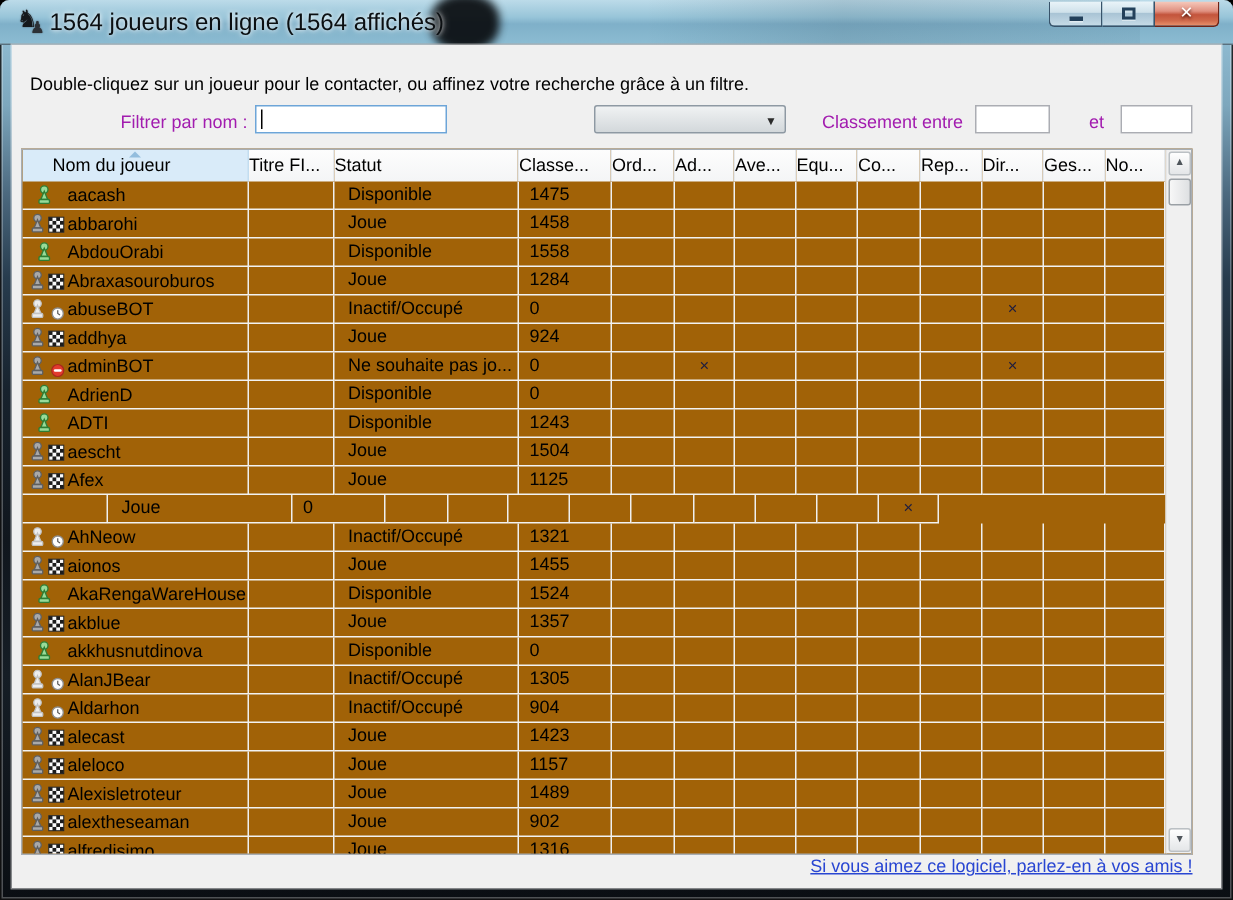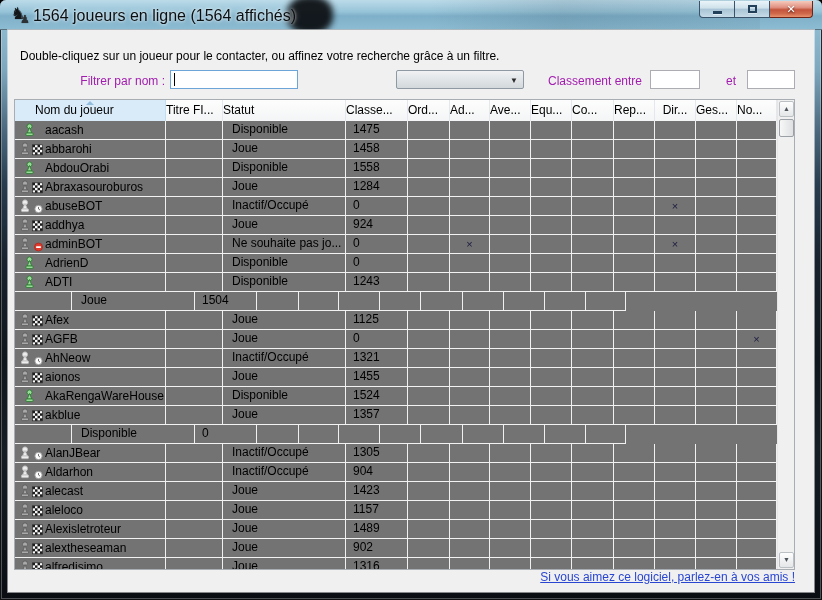--- a/index.html
+++ b/index.html
@@ -36,39 +36,39 @@
 
   .flabel{position:absolute;font-size:12px;color:#a21caf;top:44px;white-space:nowrap;}
   .tbx{position:absolute;top:40px;height:19px;border:1px solid #abadb3;background:#fff;font-size:12px;padding:0 3px;font-family:inherit;}
   .tbx.focus{border-color:#6da5d8;}
   .caret{position:absolute;left:166px;top:43px;width:1px;height:13px;background:#000;}
   .combo{position:absolute;left:388px;top:40px;width:128px;height:19px;border:1px solid #8e99a3;border-radius:2px;
     background:linear-gradient(180deg,#f0f2f3,#d3d8db);}
   .combo .arr{position:absolute;right:5px;top:5px;font-size:8px;color:#2b2b2b;line-height:9px;}
 
   
-  .table{position:absolute;left:6px;top:69px;width:781px;height:471px;background:#737373;border:1px solid #a7adb3;overflow:hidden;}
+  .table{position:absolute;left:6px;top:69px;width:781px;height:471px;background:#a16207;border:1px solid #a7adb3;overflow:hidden;}
   .thead{display:flex;height:21px;width:762px;}
   .th{border-right:1px solid #e4e8ec;background:linear-gradient(#fdfdfd,#f4f5f6);font-size:12px;line-height:20px;
       padding-left:0;white-space:nowrap;overflow:hidden;position:relative;color:#000;}
   .th.sorted{background:#d9ebf9;border-right-color:#c3ddf0;padding-left:20px;}
   .th.sorted::before{content:"";position:absolute;top:1px;left:50%;margin-left:-4px;
       border-left:4px solid transparent;border-right:4px solid transparent;border-bottom:4px solid #93bddd;}
   .tbody{width:762px;height:448px;overflow:hidden;}
   .tr{display:flex;height:19px;}
   .td{border-right:1px solid #f0f0f0;border-bottom:1px solid #f2f2f2;font-size:12px;line-height:17px;
       white-space:nowrap;overflow:hidden;color:#000;padding-left:8px;}
   .td.name{padding-left:3px;display:flex;align-items:center;}
   .td.statut{padding-left:9px;}
   .td.classe{padding-left:7px;}
   .td.c{padding:0;text-align:center;font-size:11px;color:#1c1c40;line-height:18px;}
   .picon{width:27px;height:15px;flex:0 0 27px;}
   .w-name{width:151px;} .w-titre{width:57px;} .w-statut{width:123px;} .w-classe{width:62px;}
   .w-ord{width:42px;} .w-ad{width:40px;} .w-ave{width:41px;} .w-equ{width:41px;}
-  .w-co{width:42px;} .w-rep{width:41px;} .w-dir{width:41px;text-align:center;} .w-ges{width:41px;} .w-no{width:40px;}
+  .w-co{width:42px;} .w-rep{width:41px;} .w-dir{width:41px;} .w-ges{width:41px;} .w-no{width:40px;}
 
   
   .vscroll{position:absolute;top:0;right:0;bottom:0;width:17px;background:#f0f0f0;border-left:1px solid #e6e6e6;}
   .sbtn{position:absolute;left:1px;width:15px;height:16px;background:linear-gradient(#fefefe,#e4e6e8);
       border:1px solid #bbc0c4;border-radius:2px;color:#4f555b;font-size:7px;text-align:center;line-height:14px;}
   .sbtn.up{top:1px;} .sbtn.down{bottom:1px;}
   .thumb{position:absolute;left:1px;top:19px;width:15px;height:18px;background:linear-gradient(90deg,#f7f7f7,#dee0e2);
       border:1px solid #9aa0a5;border-radius:2px;}
 
   .footer-link{position:absolute;top:540px;right:19px;font-size:12px;color:#2946d2;text-decoration:underline;cursor:pointer;white-space:nowrap;}
@@ -371,20 +371,39 @@
     <div class="td c w-ad"></div>
     <div class="td c w-ave"></div>
     <div class="td c w-equ"></div>
     <div class="td c w-co"></div>
     <div class="td c w-rep"></div>
     <div class="td c w-dir"></div>
     <div class="td c w-ges"></div>
     <div class="td c w-no"></div>
   </div>
           <div class="tr">
+    <div class="td name w-name">
+              <span class="picon"><svg width="27" height="15" viewBox="0 0 27 15" xmlns="http://www.w3.org/2000/svg">
+                  <g fill="#a9a9a9" stroke="#5f5f5f" stroke-width="0.9" transform="translate(0,0)">
+  <circle cx="7" cy="3.4" r="2.5"></circle>
+                    <path d="M7 4.5 L9.3 10 H4.7 Z"></path>
+                    <rect x="3.5" y="10" width="7" height="2.6" rx="0.8"></rect>
+                  </g>
+                  <rect x="14.5" y="2.8" width="10" height="10" fill="#fafafa" stroke="#2a2a2a" stroke-width="0.7"></rect>
+                  <rect x="14.5" y="2.8" width="2.5" height="2.5" fill="#1c1c1c"></rect>
+                  <rect x="19.5" y="2.8" width="2.5" height="2.5" fill="#1c1c1c"></rect>
+                  <rect x="17" y="5.3" width="2.5" height="2.5" fill="#1c1c1c"></rect>
+                  <rect x="22" y="5.3" width="2.5" height="2.5" fill="#1c1c1c"></rect>
+                  <rect x="14.5" y="7.8" width="2.5" height="2.5" fill="#1c1c1c"></rect>
+                  <rect x="19.5" y="7.8" width="2.5" height="2.5" fill="#1c1c1c"></rect>
+                  <rect x="17" y="10.3" width="2.5" height="2.5" fill="#1c1c1c"></rect>
+                  <rect x="22" y="10.3" width="2.5" height="2.5" fill="#1c1c1c"></rect>
+                </svg></span>
+              <span>aescht</span>
+            </div>
     <div class="td w-titre"></div>
     <div class="td statut w-statut">Joue</div>
     <div class="td classe w-classe">1504</div>
     <div class="td c w-ord"></div>
     <div class="td c w-ad"></div>
     <div class="td c w-ave"></div>
     <div class="td c w-equ"></div>
     <div class="td c w-co"></div>
     <div class="td c w-rep"></div>
     <div class="td c w-dir"></div>
@@ -418,39 +437,20 @@
     <div class="td c w-ad"></div>
     <div class="td c w-ave"></div>
     <div class="td c w-equ"></div>
     <div class="td c w-co"></div>
     <div class="td c w-rep"></div>
     <div class="td c w-dir"></div>
     <div class="td c w-ges"></div>
     <div class="td c w-no"></div>
   </div>
           <div class="tr">
-    <div class="td name w-name">
-              <span class="picon"><svg width="27" height="15" viewBox="0 0 27 15" xmlns="http://www.w3.org/2000/svg">
-                  <g fill="#a9a9a9" stroke="#5f5f5f" stroke-width="0.9" transform="translate(0,0)">
-  <circle cx="7" cy="3.4" r="2.5"></circle>
-                    <path d="M7 4.5 L9.3 10 H4.7 Z"></path>
-                    <rect x="3.5" y="10" width="7" height="2.6" rx="0.8"></rect>
-                  </g>
-                  <rect x="14.5" y="2.8" width="10" height="10" fill="#fafafa" stroke="#2a2a2a" stroke-width="0.7"></rect>
-                  <rect x="14.5" y="2.8" width="2.5" height="2.5" fill="#1c1c1c"></rect>
-                  <rect x="19.5" y="2.8" width="2.5" height="2.5" fill="#1c1c1c"></rect>
-                  <rect x="17" y="5.3" width="2.5" height="2.5" fill="#1c1c1c"></rect>
-                  <rect x="22" y="5.3" width="2.5" height="2.5" fill="#1c1c1c"></rect>
-                  <rect x="14.5" y="7.8" width="2.5" height="2.5" fill="#1c1c1c"></rect>
-                  <rect x="19.5" y="7.8" width="2.5" height="2.5" fill="#1c1c1c"></rect>
-                  <rect x="17" y="10.3" width="2.5" height="2.5" fill="#1c1c1c"></rect>
-                  <rect x="22" y="10.3" width="2.5" height="2.5" fill="#1c1c1c"></rect>
-                </svg></span>
-              <span>AGFB</span>
-            </div>
     <div class="td w-titre"></div>
     <div class="td statut w-statut">Joue</div>
     <div class="td classe w-classe">0</div>
     <div class="td c w-ord"></div>
     <div class="td c w-ad"></div>
     <div class="td c w-ave"></div>
     <div class="td c w-equ"></div>
     <div class="td c w-co"></div>
     <div class="td c w-rep"></div>
     <div class="td c w-dir"></div>
@@ -567,20 +567,30 @@
     <div class="td c w-ad"></div>
     <div class="td c w-ave"></div>
     <div class="td c w-equ"></div>
     <div class="td c w-co"></div>
     <div class="td c w-rep"></div>
     <div class="td c w-dir"></div>
     <div class="td c w-ges"></div>
     <div class="td c w-no"></div>
   </div>
           <div class="tr">
+    <div class="td name w-name">
+              <span class="picon"><svg width="27" height="15" viewBox="0 0 27 15" xmlns="http://www.w3.org/2000/svg">
+                  <g fill="#98db98" stroke="#2f7d33" stroke-width="0.9" transform="translate(4.5,0)">
+  <circle cx="7" cy="3.4" r="2.5"></circle>
+                    <path d="M7 4.5 L9.3 10 H4.7 Z"></path>
+                    <rect x="3.5" y="10" width="7" height="2.6" rx="0.8"></rect>
+                  </g>
+                </svg></span>
+              <span>akkhusnutdinova</span>
+            </div>
     <div class="td w-titre"></div>
     <div class="td statut w-statut">Disponible</div>
     <div class="td classe w-classe">0</div>
     <div class="td c w-ord"></div>
     <div class="td c w-ad"></div>
     <div class="td c w-ave"></div>
     <div class="td c w-equ"></div>
     <div class="td c w-co"></div>
     <div class="td c w-rep"></div>
     <div class="td c w-dir"></div>

